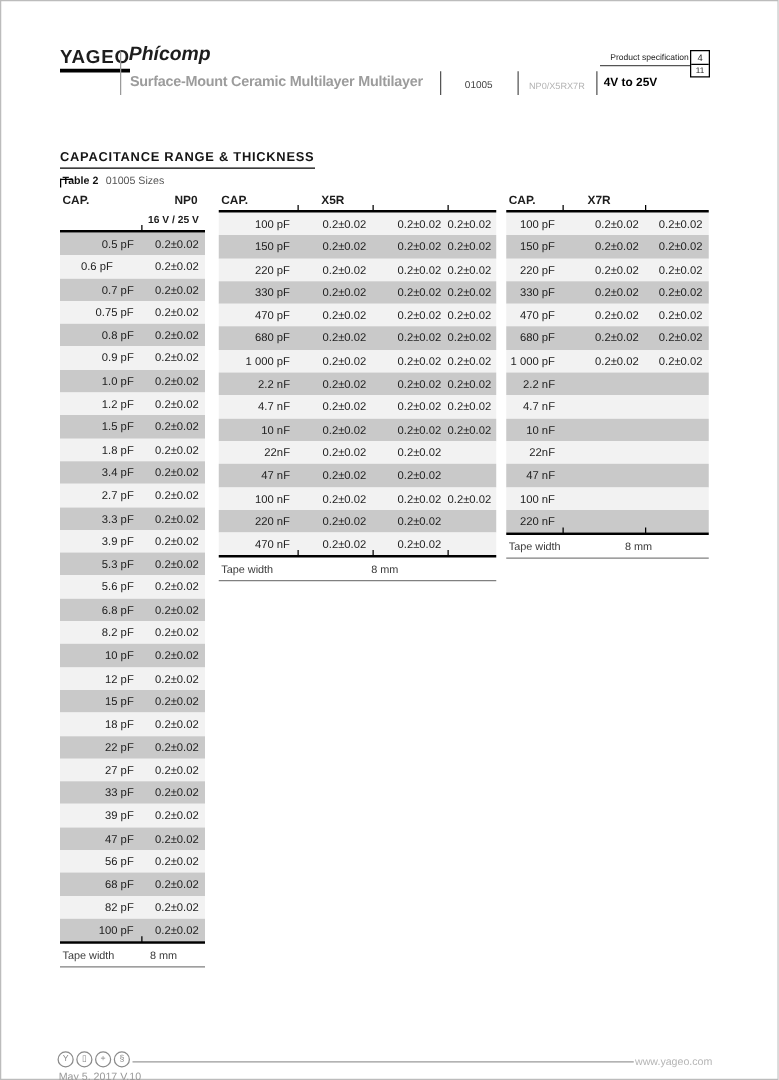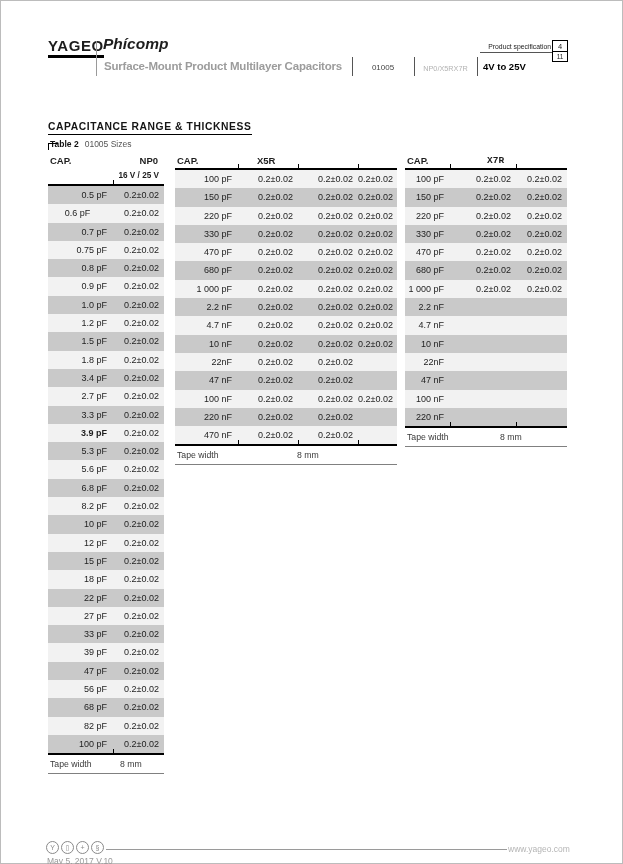--- a/index.html
+++ b/index.html
@@ -73,21 +73,21 @@
 
 <div id="logo">YAGEO</div>
 <div id="brand">Phícomp</div>
 <div id="logo-divider"></div>
 <div id="prodspec">Product specification</div>
 <div id="prodspec-rule"></div>
 <div id="pagebox">
   <div id="page-cur">4</div>
   <div id="page-tot">11</div>
 </div>
-<div id="doc-title">Surface-Mount Product Multilayer Capacitors</div>
+<div id="doc-title">Surface-Mount Ceramic Multilayer Multilayer</div>
 <div class="sep" style="left:352px"></div>
 <div class="sep" style="left:414px"></div>
 <div class="sep" style="left:477px"></div>
 <div id="size-code">01005</div>
 <div id="diel-codes">NP0/X5RX7R</div>
 <div id="volt-range">4V to 25V</div>
 
 <div id="section-heading">CAPACITANCE RANGE &amp; THICKNESS</div>
 <div id="table-caption">
   <span id="bracket"></span><span id="tlabel">Table 2</span><span id="tsub">01005 Sizes</span>
@@ -147,21 +147,21 @@
     </div>
     <div class="trow">
       <span class="ccap" style="width: 65px;">2.7 pF</span>
       <span class="cval" style="width: 51px;">0.2±0.02</span>
     </div>
     <div class="trow shaded">
       <span class="ccap" style="width: 65px;">3.3 pF</span>
       <span class="cval" style="width: 51px;">0.2±0.02</span>
     </div>
     <div class="trow">
-      <span class="ccap" style="width: 65px; font-weight: bold;">3.9 pF</span>
+      <span class="ccap" style="width: 65px;">3.9 pF</span>
       <span class="cval" style="width: 51px;">0.2±0.02</span>
     </div>
     <div class="trow shaded">
       <span class="ccap" style="width: 65px;">5.3 pF</span>
       <span class="cval" style="width: 51px;">0.2±0.02</span>
     </div>
     <div class="trow">
       <span class="ccap" style="width: 65px;">5.6 pF</span>
       <span class="cval" style="width: 51px;">0.2±0.02</span>
     </div>
@@ -330,21 +330,21 @@
     </div>
     <div class="rule">
       <div class="tick" style="left: 63px;"></div>
       <div class="tick" style="left: 123px;"></div>
       <div class="tick" style="left: 183px;"></div>
     </div>
     <div class="taperow"><span class="tlabel">Tape width</span><span class="tval" style="left: 122px;">8 mm</span></div>
     <div class="thinrule"></div>
   </div>
 <div class="captable" id="t-x7r" style="left:405px;width:162px">
-    <div class="th1"><span class="caph" style="width: 45px;">CAP.</span><span class="diel abs" style="left: 82px; font-family: Liberation Mono, monospace;">X7R</span></div>
+    <div class="th1"><span class="caph" style="width: 45px;">CAP.</span><span class="diel abs" style="left: 65px;">X7R</span></div>
     <div class="rule">
       <div class="tick" style="left: 45px;"></div>
       <div class="tick" style="left: 111px;"></div>
     </div>
     <div class="trow">
       <span class="ccap" style="width: 45px;">100 pF</span>
       <span class="cval" style="width: 66px;">0.2±0.02</span>
       <span class="cval" style="width: 51px;">0.2±0.02</span>
     </div>
     <div class="trow shaded">

